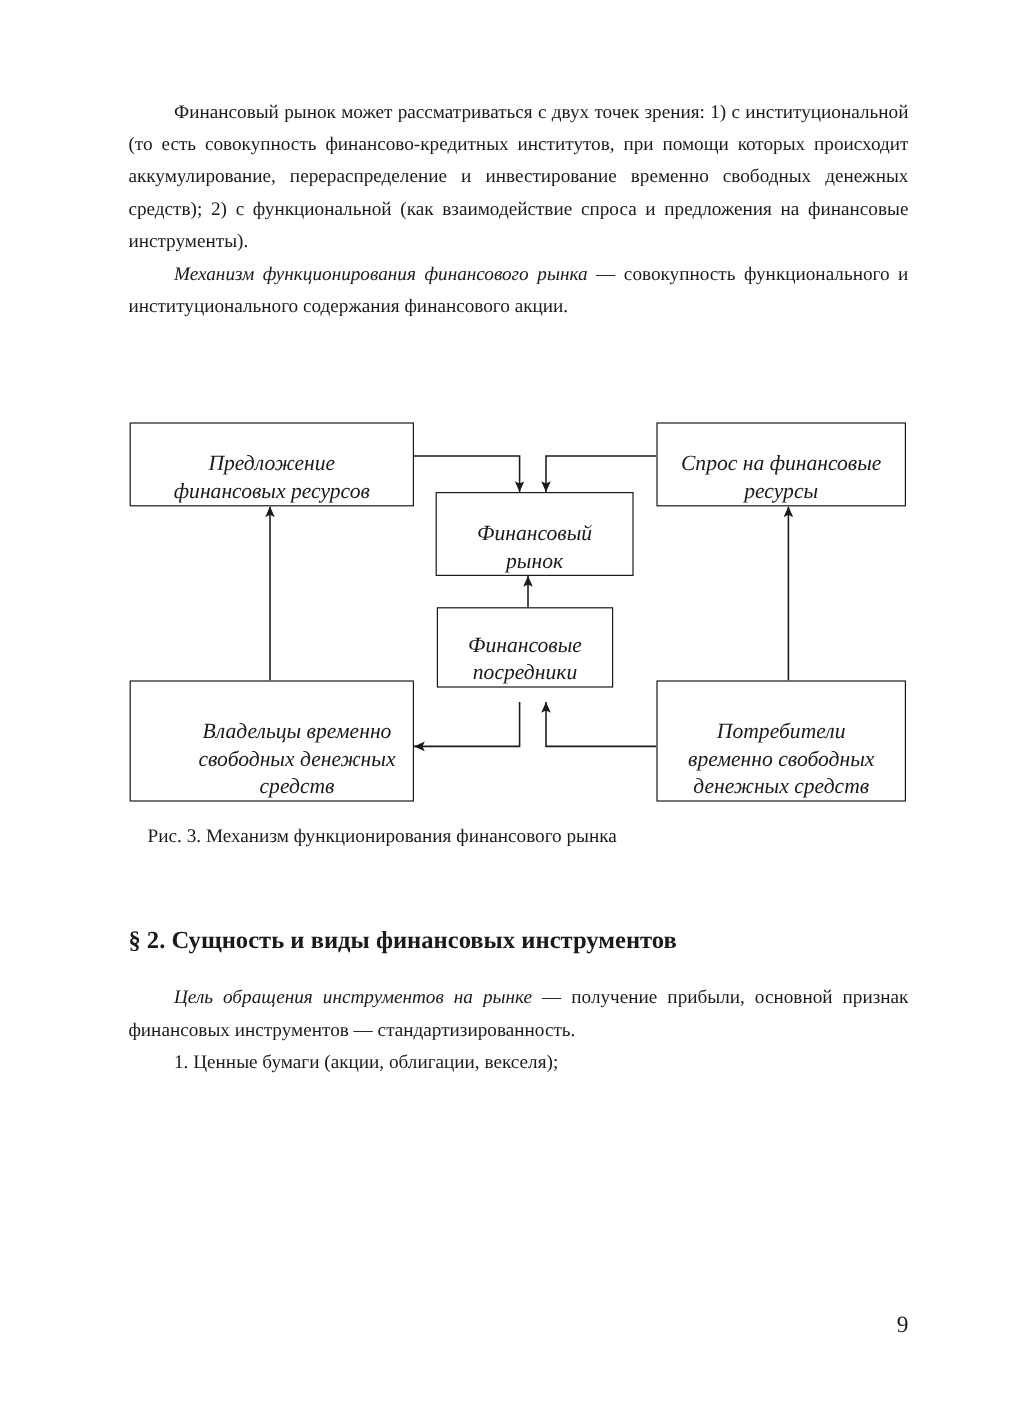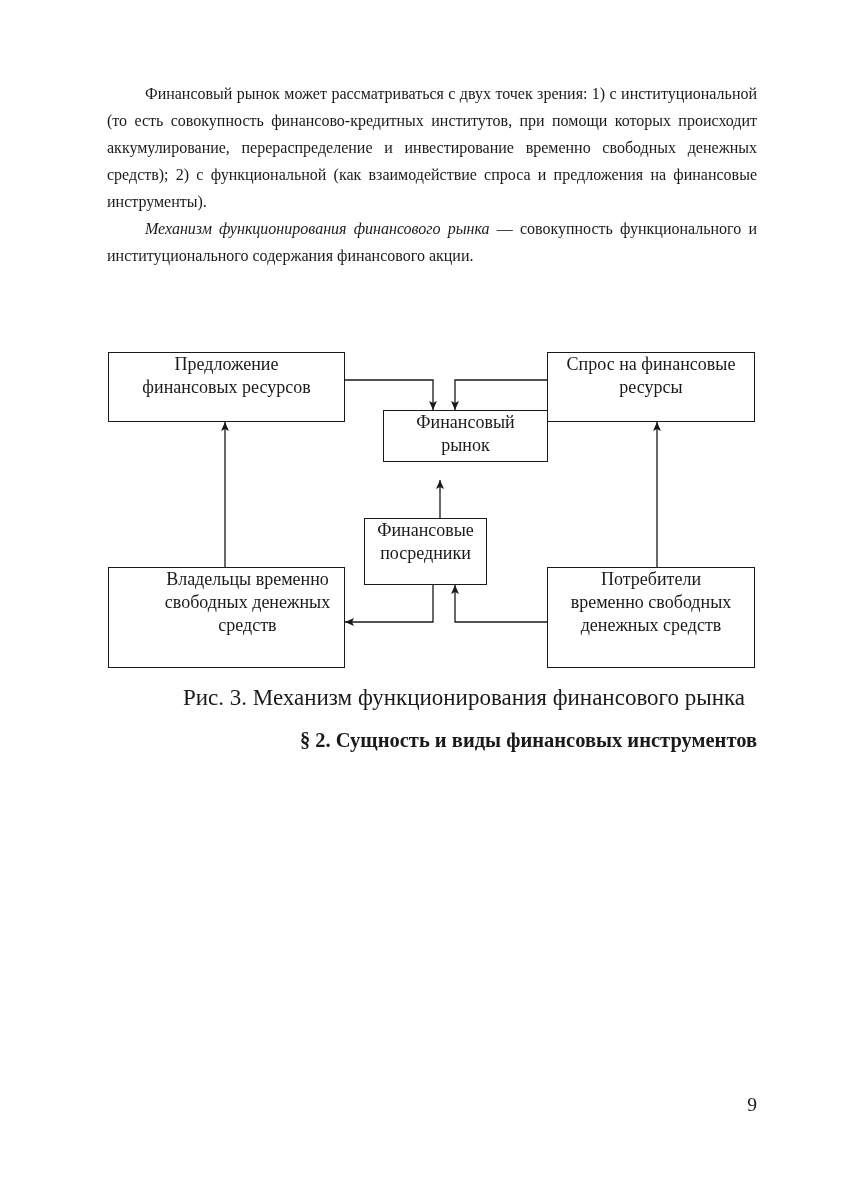--- a/index.html
+++ b/index.html
@@ -25,37 +25,38 @@
   .para em.bold { font-weight: bold; }
 
   .figure { position: absolute; left: 0; top: 340px; width: 857px; height: 332px; }
   .figure svg { position: absolute; left: 0; top: 0; }
   .fbox {
     position: absolute;
     box-sizing: border-box;
     border: 1.2px solid #1a1a1a;
     background: #ffffff;
     display: flex;
-    align-items: flex-start;
+    align-items: flex-end;
     justify-content: center;
+    font-style: italic;
   }
   .fbox .label {
     white-space: pre-line;
     text-align: center;
     font-size: 18px;
     line-height: 23px;
   }
 
   .caption {
-    position: absolute; top: 686px; left: 95px; width: 650px;
-    text-align: right; font-size: 23px; line-height: 24px;
+    position: absolute; top: 686px; left: 123px; width: 650px;
+    text-align: left; font-size: 16px; line-height: 24px;
   }
   .heading {
-    position: absolute; top: 726px; left: 107px; width: 650px;
-    text-align: right; font-weight: bold; font-size: 20.5px; line-height: 28px;
+    position: absolute; top: 770px; left: 107px; width: 650px;
+    text-align: left; font-weight: bold; font-size: 20.5px; line-height: 28px;
   }
   .pagenum {
     position: absolute; top: 1094px; left: 107px; width: 650px;
     text-align: right; font-size: 19.5px;
   }
 </style>
 </head>
 <body>
 
 <div>
@@ -84,42 +85,44 @@
     </svg>
 
     <div class="fbox" style="left:108px; top:12px; width:237px; height:70px;">
       <span class="label">Предложение
 финансовых ресурсов</span>
     </div>
     <div class="fbox" style="left:547px; top:12px; width:208px; height:70px;">
       <span class="label">Спрос на финансовые
 ресурсы</span>
     </div>
-    <div class="fbox" style="left:363px; top:70px; width:165px; height:52px;margin-left:20px;">
+    <div class="fbox" style="left:363px; top:70px; width:165px; height:70px;">
       <span class="label">Финансовый
 рынок</span>
     </div>
-    <div class="fbox" style="left:364px; top:178px; width:123px; height:67px;">
+    <div class="fbox" style="left:364px; top:166px; width:147px; height:67px;">
       <span class="label">Финансовые
 посредники</span>
     </div>
     <div class="fbox" style="left:108px; top:227px; width:237px; height:101px;padding-left:42px;">
       <span class="label">Владельцы временно
 свободных денежных
 средств</span>
     </div>
     <div class="fbox" style="left:547px; top:227px; width:208px; height:101px;">
       <span class="label">Потребители
 временно свободных
 денежных средств</span>
     </div>
   </div>
 
   <div class="caption">Рис. 3. Механизм функционирования финансового рынка</div>
 
   <div class="heading">§ 2. Сущность и виды финансовых инструментов</div>
 
   <div class="block block-2">
+    <p class="para"><em>Цель обращения инструментов на рынке</em><span> — получение прибыли, основной признак финансовых инструментов — стандартизированность.</span></p>
+    <p class="para">1. Ценные бумаги (акции, облигации, векселя);</p>
   </div>
 
   <div class="pagenum">9</div>
 
 </div>
 
 </body></html>

